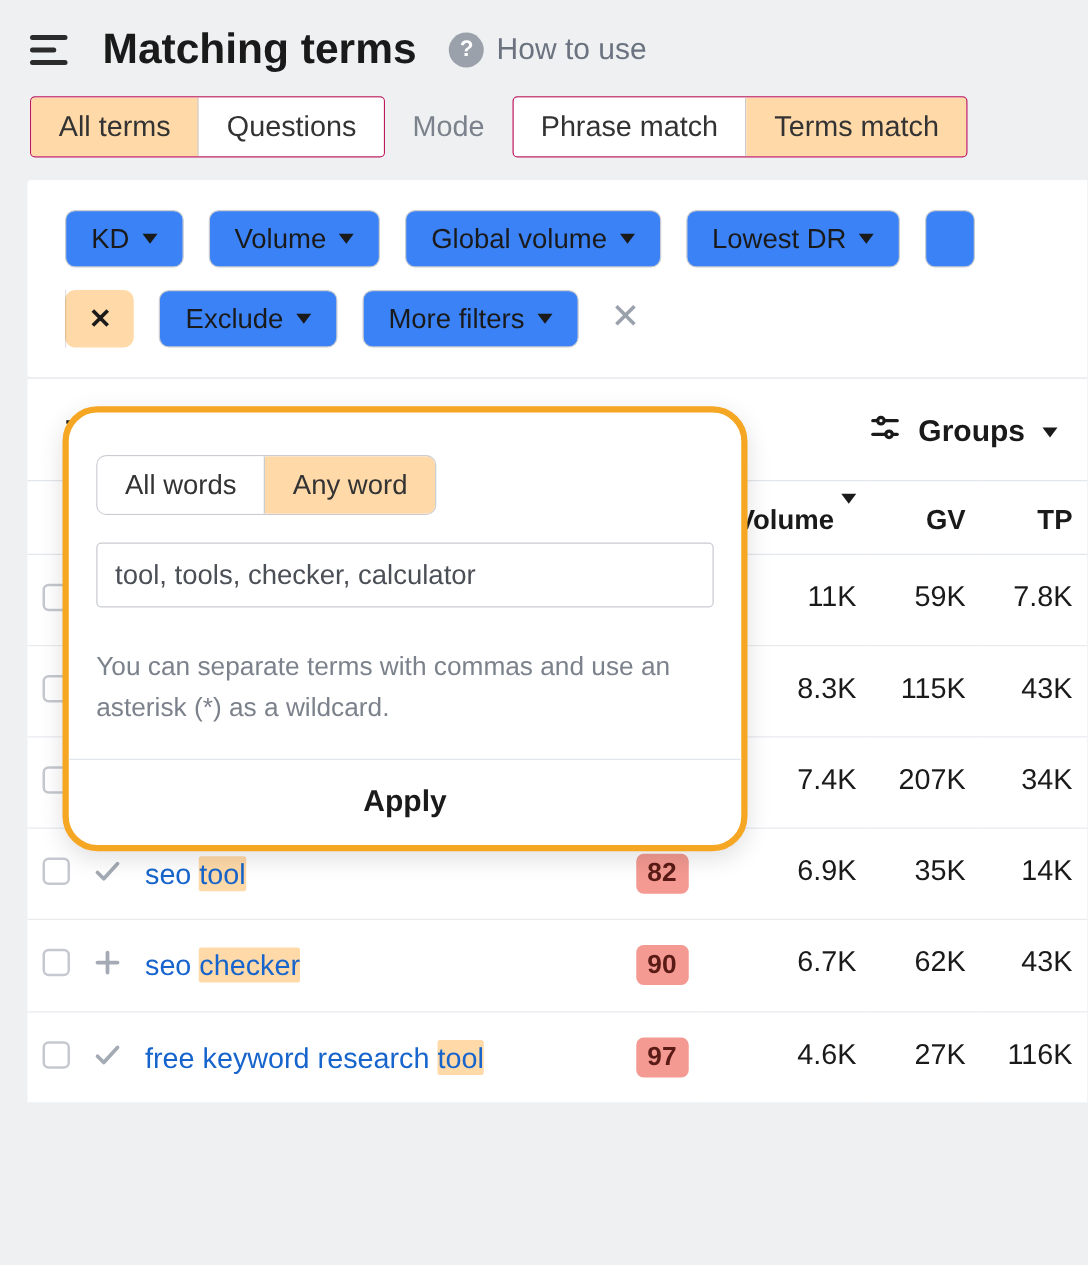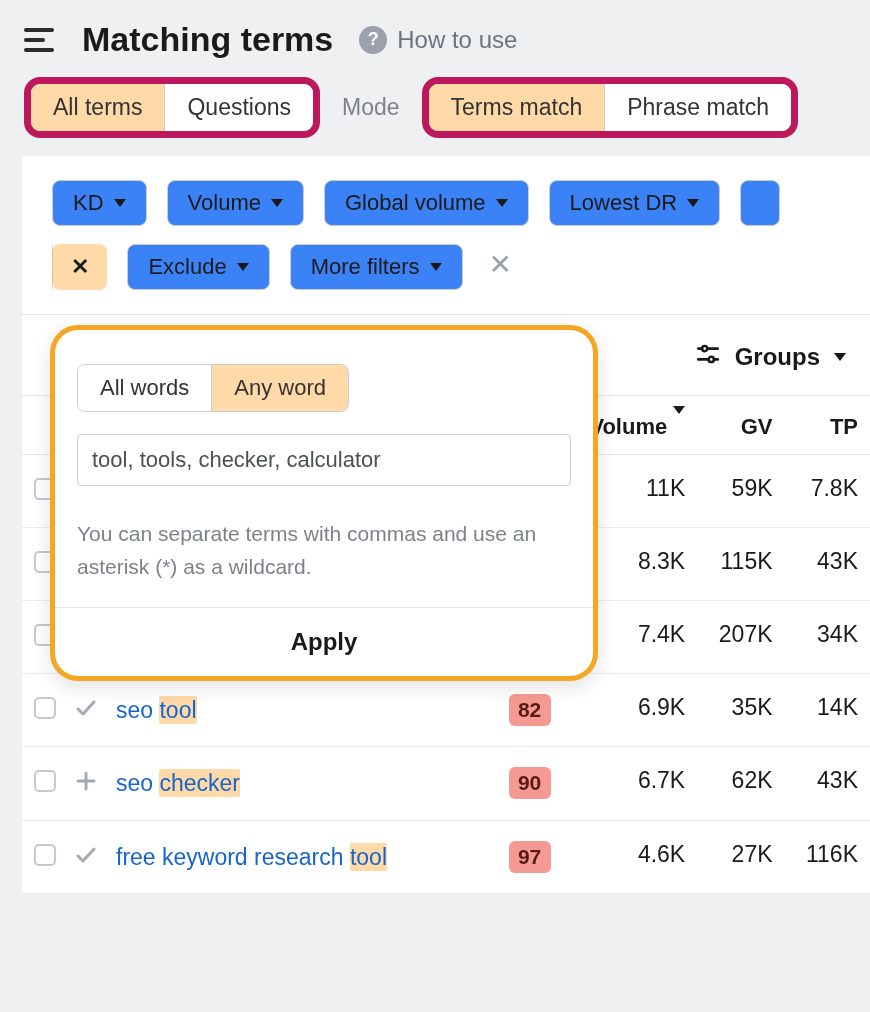--- a/index.html
+++ b/index.html
@@ -40,21 +40,21 @@
     width: 28px; height: 28px; border-radius: 50%;
     background: #9aa1ab; color: #fff; display:flex; align-items:center; justify-content:center;
     font-size: 18px; font-weight: 700;
   }
   
   .tabs-row {
     display: flex; align-items: center; gap: 0;
     padding: 0 24px 18px 24px;
   }
   .seg-group {
-    display: inline-flex; border: 7px solid #be185d; border-radius: 16px;
+    display: inline-flex; border: 1px solid #be185d; border-radius: 4px;
     overflow: hidden; background: #fff;
   }
   .seg-btn {
     padding: 10px 22px; font-size: 23px; color: #333;
     border-right: 1px solid #c9ccd1; background: #fff; cursor: pointer;
   }
   .seg-btn:last-child { border-right: none; }
   .seg-btn.active { background: #ffd9a8; }
   .mode-label {
     margin: 0 22px; font-size: 23px; color: #7c828c;
@@ -182,22 +182,22 @@
   </div>
 </div>
 
 <div class="tabs-row">
   <div class="seg-group">
     <div class="seg-btn active">All terms</div>
     <div class="seg-btn">Questions</div>
   </div>
   <div class="mode-label">Mode</div>
   <div class="seg-group">
+    <div class="seg-btn">Phrase match</div>
     <div class="seg-btn active">Terms match</div>
-    <div class="seg-btn">Phrase match</div>
   </div>
 </div>
 
 <div class="filters-panel">
   <div class="filter-btn">
     <span>KD</span>
     <span class="caret"></span>
   </div>
   <div class="filter-btn">
     <span>Volume</span>

